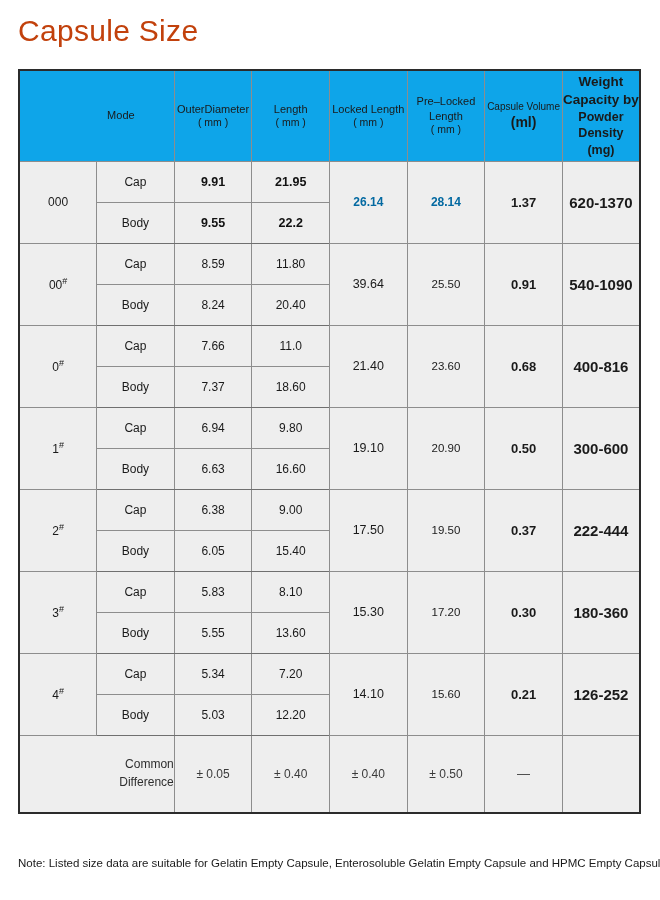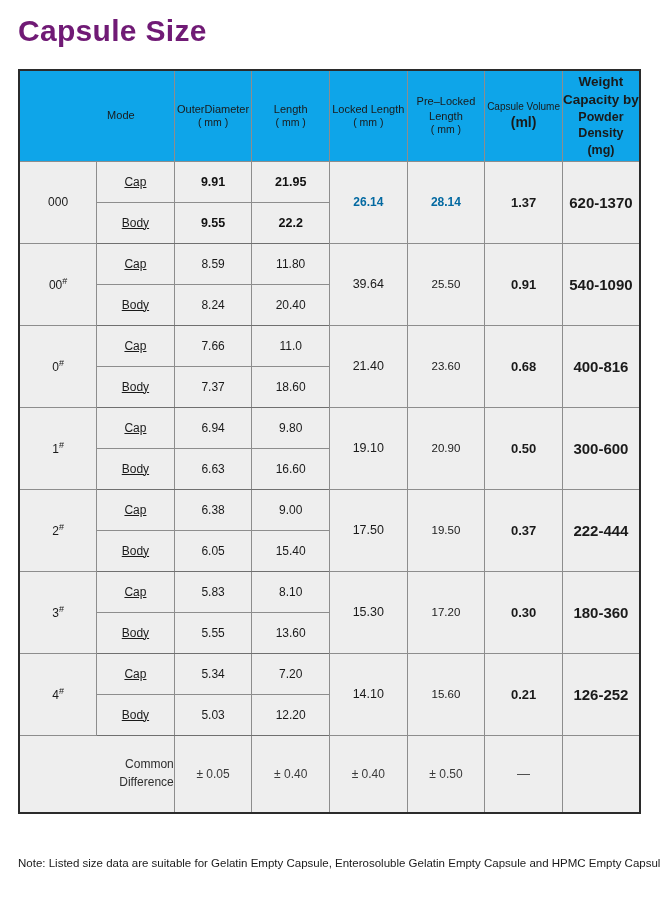--- a/index.html
+++ b/index.html
@@ -20,23 +20,23 @@
     background: #ffffff;
     overflow: hidden;
   }
 
   
   #title {
     position: absolute;
     left: 18px;
     top: 16px;
     font-size: 30px;
-    font-weight: bold;
+    font-weight: normal;
     letter-spacing: 0.3px;
-    color: #701a75;
+    color: #c2410c;
     line-height: 1;
     white-space: nowrap;
   }
 
   
   #table-wrap {
     position: absolute;
     left: 18px;
     top: 69px;
     width: 623px;
@@ -75,21 +75,21 @@
   th.vol-head .h-main { font-size: 10px; }
   th.vol-head .h-sub  { font-size: 14px; font-weight: bold; }
   th.weight-head .h-main { font-size: 13.5px; font-weight: bold; }
   th.weight-head .h-sub  { font-size: 12.5px; font-weight: bold; }
   th.weight-head .h-sub2 { display:block; font-size: 12.5px; font-weight: bold; }
 
   
   tbody td { background: #eeeeee; font-size: 12px; }
 
   td.size-col   { width: 39px;  font-size: 12px; color: #1a1a1a; }
-  td.part-col   { width: 74px;  font-size: 12px; color: #3a3a3a; text-decoration: underline; }
+  td.part-col   { width: 74px;  font-size: 12px; color: #3a3a3a; }
   td.num-col    { width: 82px; }
   td.len-col    { width: 46px; }
   td.locked-col { width: 85px; font-size: 12.5px; }
   td.prelock-col{ width: 72px; font-size: 11.5px; color: #5a5a5a; }
   td.vol-col    { width: 73px; font-size: 13px; font-weight: bold; }
   td.weight-col { width: 152px; font-size: 15px; font-weight: bold; }
 
   td.row-cap  { height: 41px; }
   td.row-body { height: 41px; }
 

